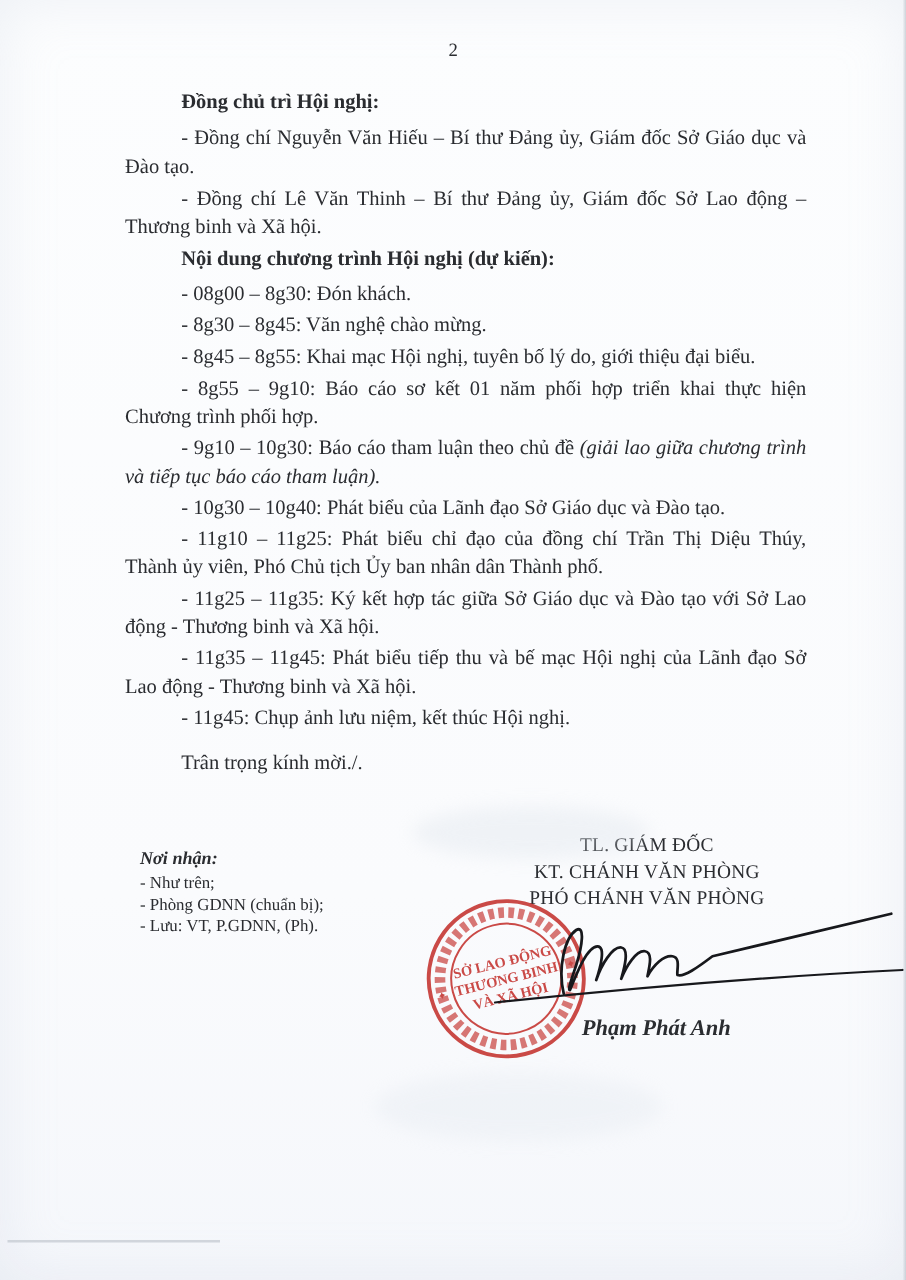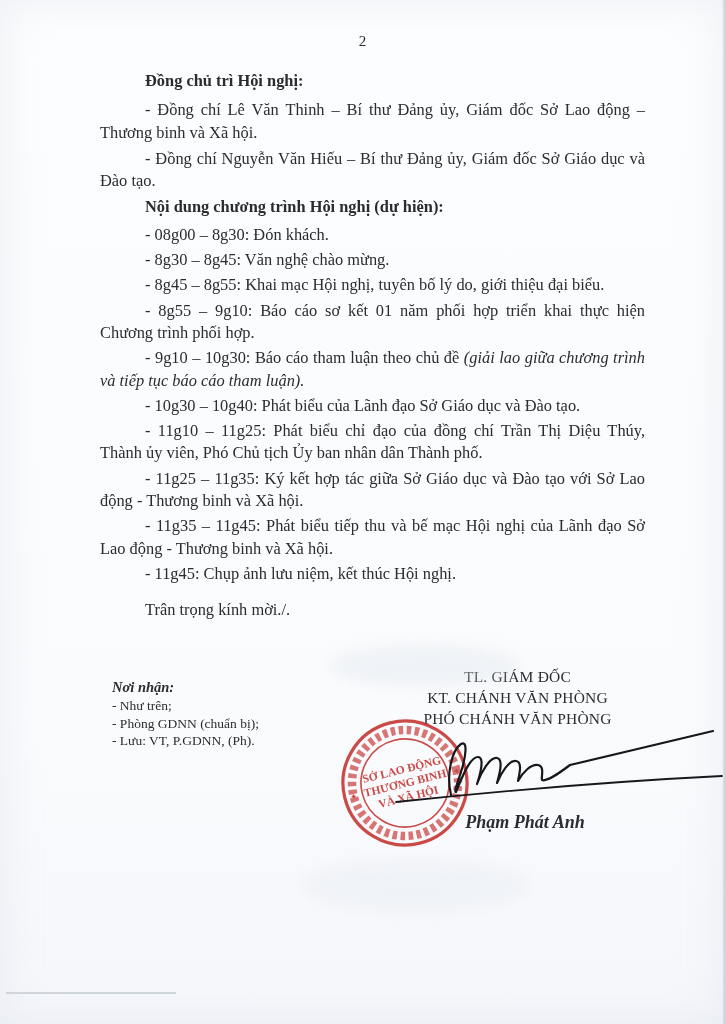--- a/index.html
+++ b/index.html
@@ -70,24 +70,24 @@
 </style>
 </head>
 <body>
 
 <div class="page">
 
   <div class="page-number">2</div>
 
   <div class="content">
     <p class="h">Đồng chủ trì Hội nghị:</p>
+    <p class="para">- Đồng chí Nguyễn Văn Hiếu – Bí thư Đảng ủy, Giám đốc Sở Giáo dục và Đào tạo.</p>
     <p class="para">- Đồng chí Lê Văn Thinh – Bí thư Đảng ủy, Giám đốc Sở Lao động – Thương binh và Xã hội.</p>
-    <p class="para">- Đồng chí Nguyễn Văn Hiếu – Bí thư Đảng ủy, Giám đốc Sở Giáo dục và Đào tạo.</p>
 
-    <p class="h h2">Nội dung chương trình Hội nghị (dự hiện):</p>
+    <p class="h h2">Nội dung chương trình Hội nghị (dự kiến):</p>
 
     <p class="para item"><span>- 08g00 – 8g30: Đón khách.</span></p>
     <p class="para item"><span>- 8g30 – 8g45: Văn nghệ chào mừng.</span></p>
     <p class="para item"><span>- 8g45 – 8g55: Khai mạc Hội nghị, tuyên bố lý do, giới thiệu đại biểu.</span></p>
     <p class="para item"><span>- 8g55 – 9g10: Báo cáo sơ kết 01 năm phối hợp triển khai thực hiện Chương trình phối hợp.</span></p>
     <p class="para item"><span>- 9g10 – 10g30: Báo cáo tham luận theo chủ đề </span><em>(giải lao giữa chương trình và tiếp tục báo cáo tham luận).</em></p>
     <p class="para item"><span>- 10g30 – 10g40: Phát biểu của Lãnh đạo Sở Giáo dục và Đào tạo.</span></p>
     <p class="para item"><span>- 11g10 – 11g25: Phát biểu chỉ đạo của đồng chí Trần Thị Diệu Thúy, Thành ủy viên, Phó Chủ tịch Ủy ban nhân dân Thành phố.</span></p>
     <p class="para item"><span>- 11g25 – 11g35: Ký kết hợp tác giữa Sở Giáo dục và Đào tạo với Sở Lao động - Thương binh và Xã hội.</span></p>
     <p class="para item"><span>- 11g35 – 11g45: Phát biểu tiếp thu và bế mạc Hội nghị của Lãnh đạo Sở Lao động - Thương binh và Xã hội.</span></p>

